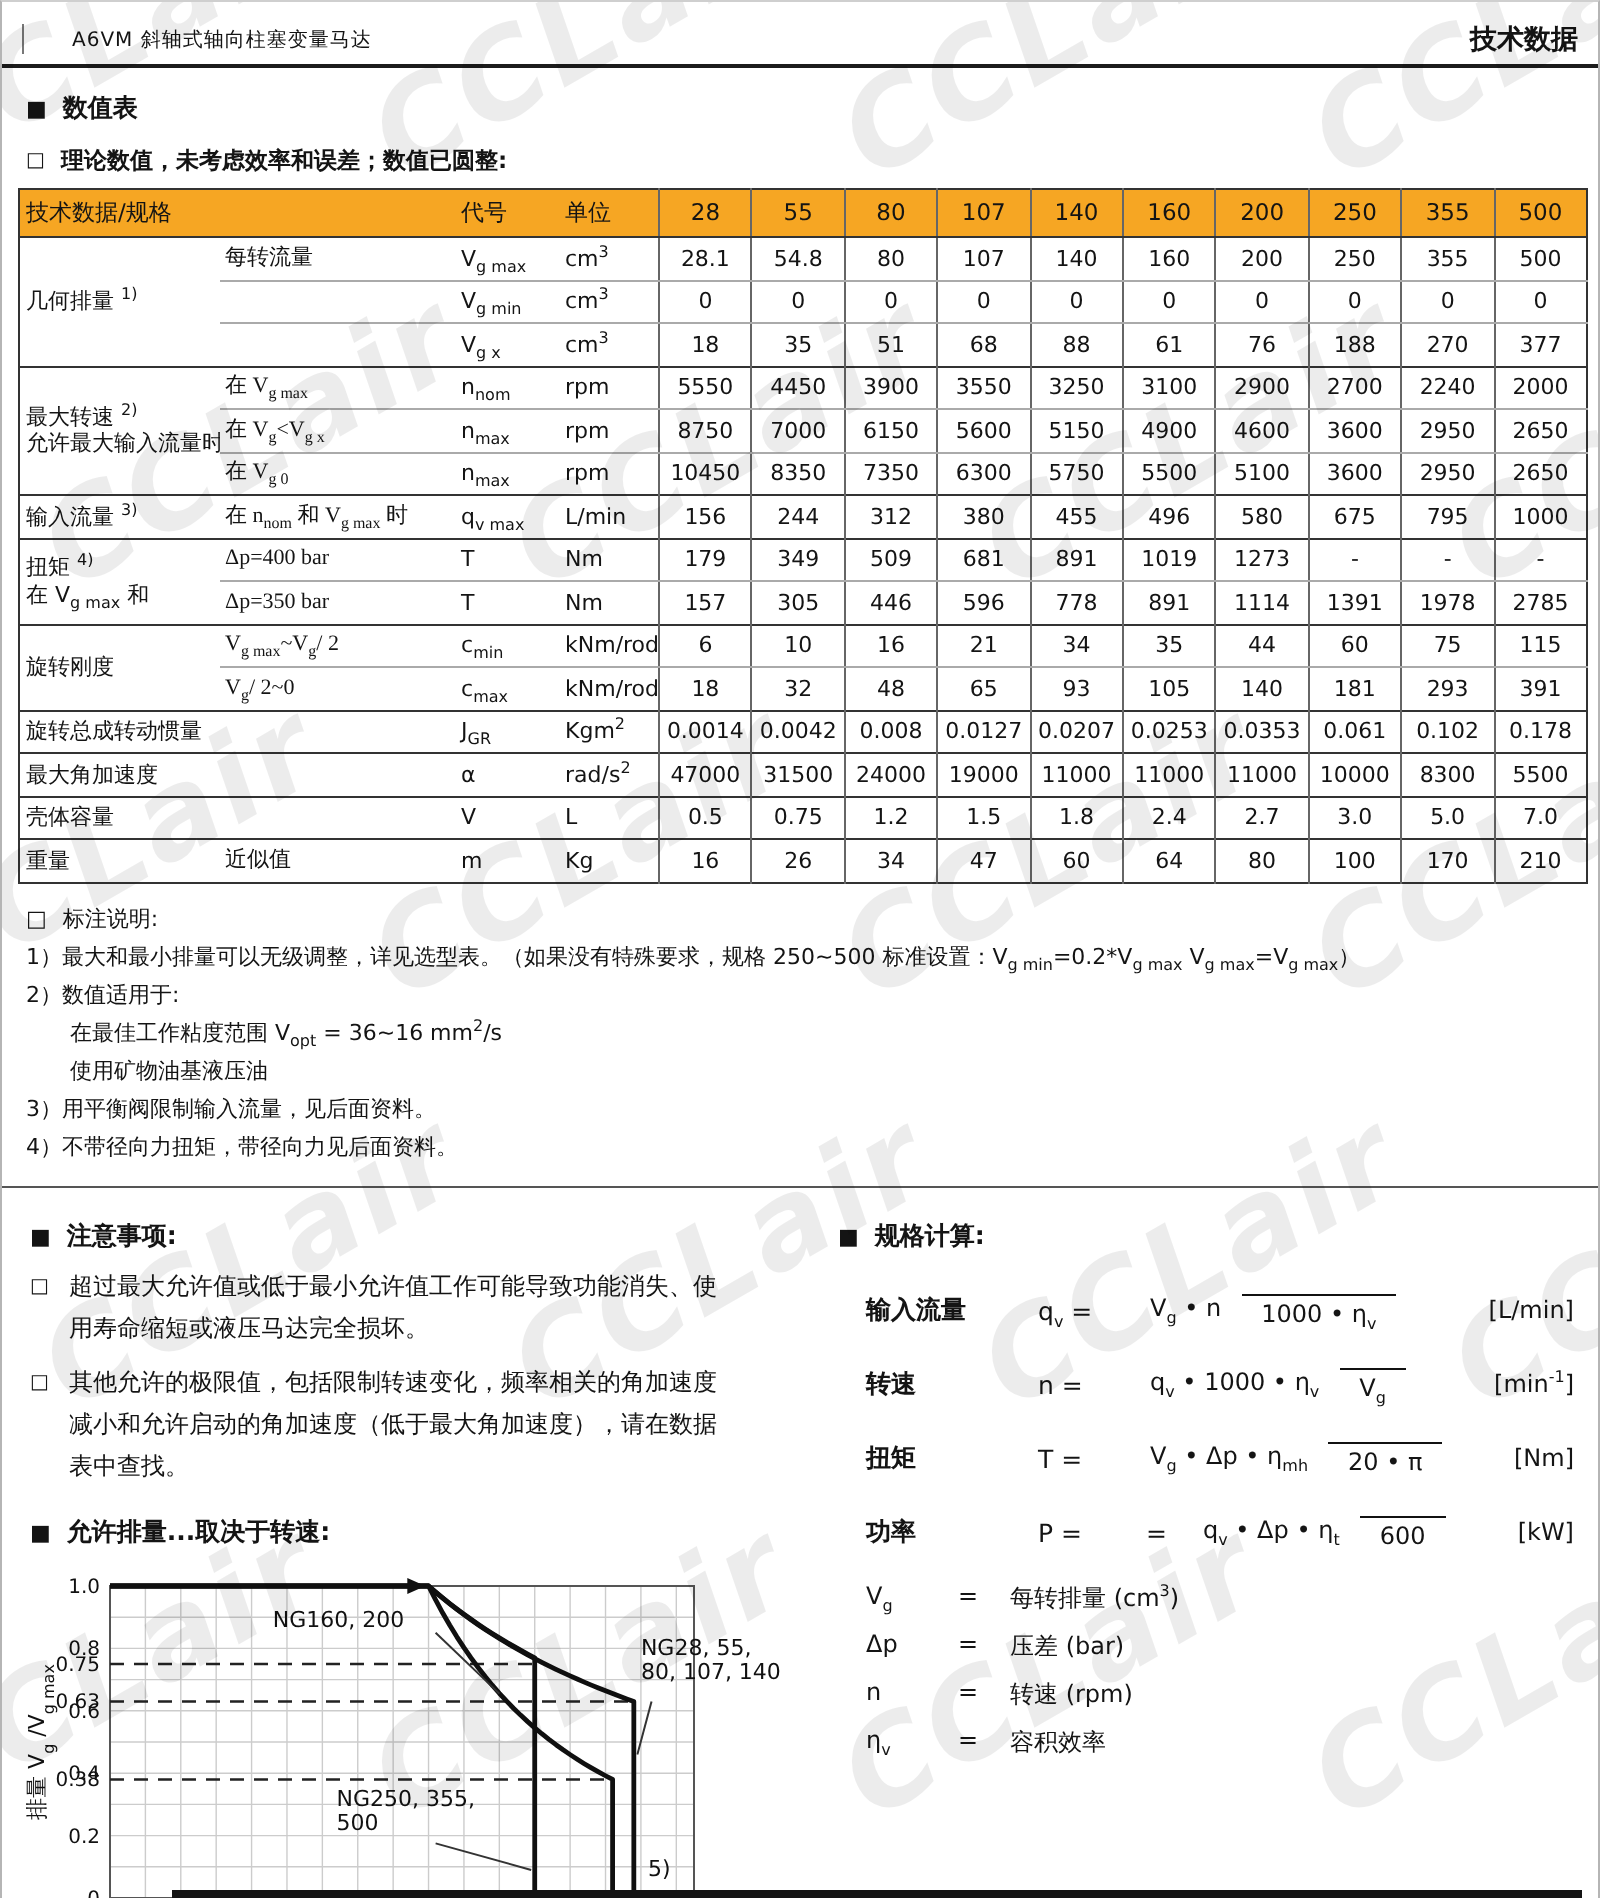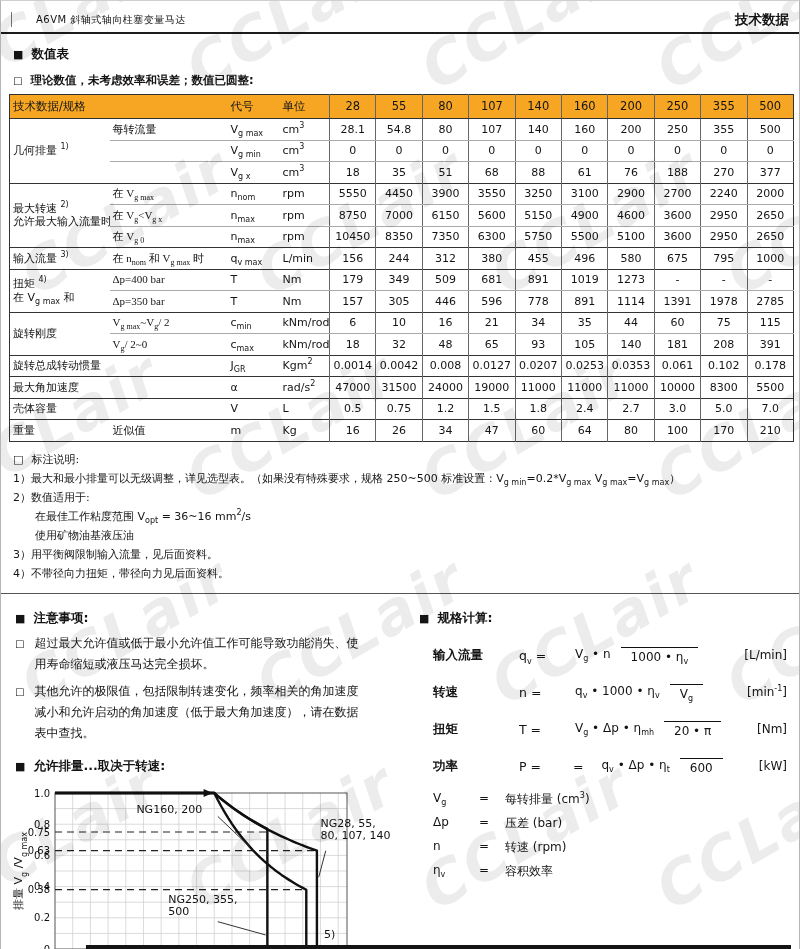--- a/index.html
+++ b/index.html
@@ -274,21 +274,21 @@
           <td class="code">c<sub>max</sub></td>
           <td class="unit">kNm/rod</td>
           <td class="v">18</td>
           <td class="v">32</td>
           <td class="v">48</td>
           <td class="v">65</td>
           <td class="v">93</td>
           <td class="v">105</td>
           <td class="v">140</td>
           <td class="v">181</td>
-          <td class="v">208</td>
+          <td class="v">293</td>
           <td class="v">391</td>
         </tr>
       <tr class="gs">
           <td class="lab" colspan="2">旋转总成转动惯量</td>
           <td class="code">J<sub>GR</sub></td>
           <td class="unit">Kgm<sup>2</sup></td>
           <td class="v">0.0014</td>
           <td class="v">0.0042</td>
           <td class="v">0.008</td>
           <td class="v">0.0127</td>

